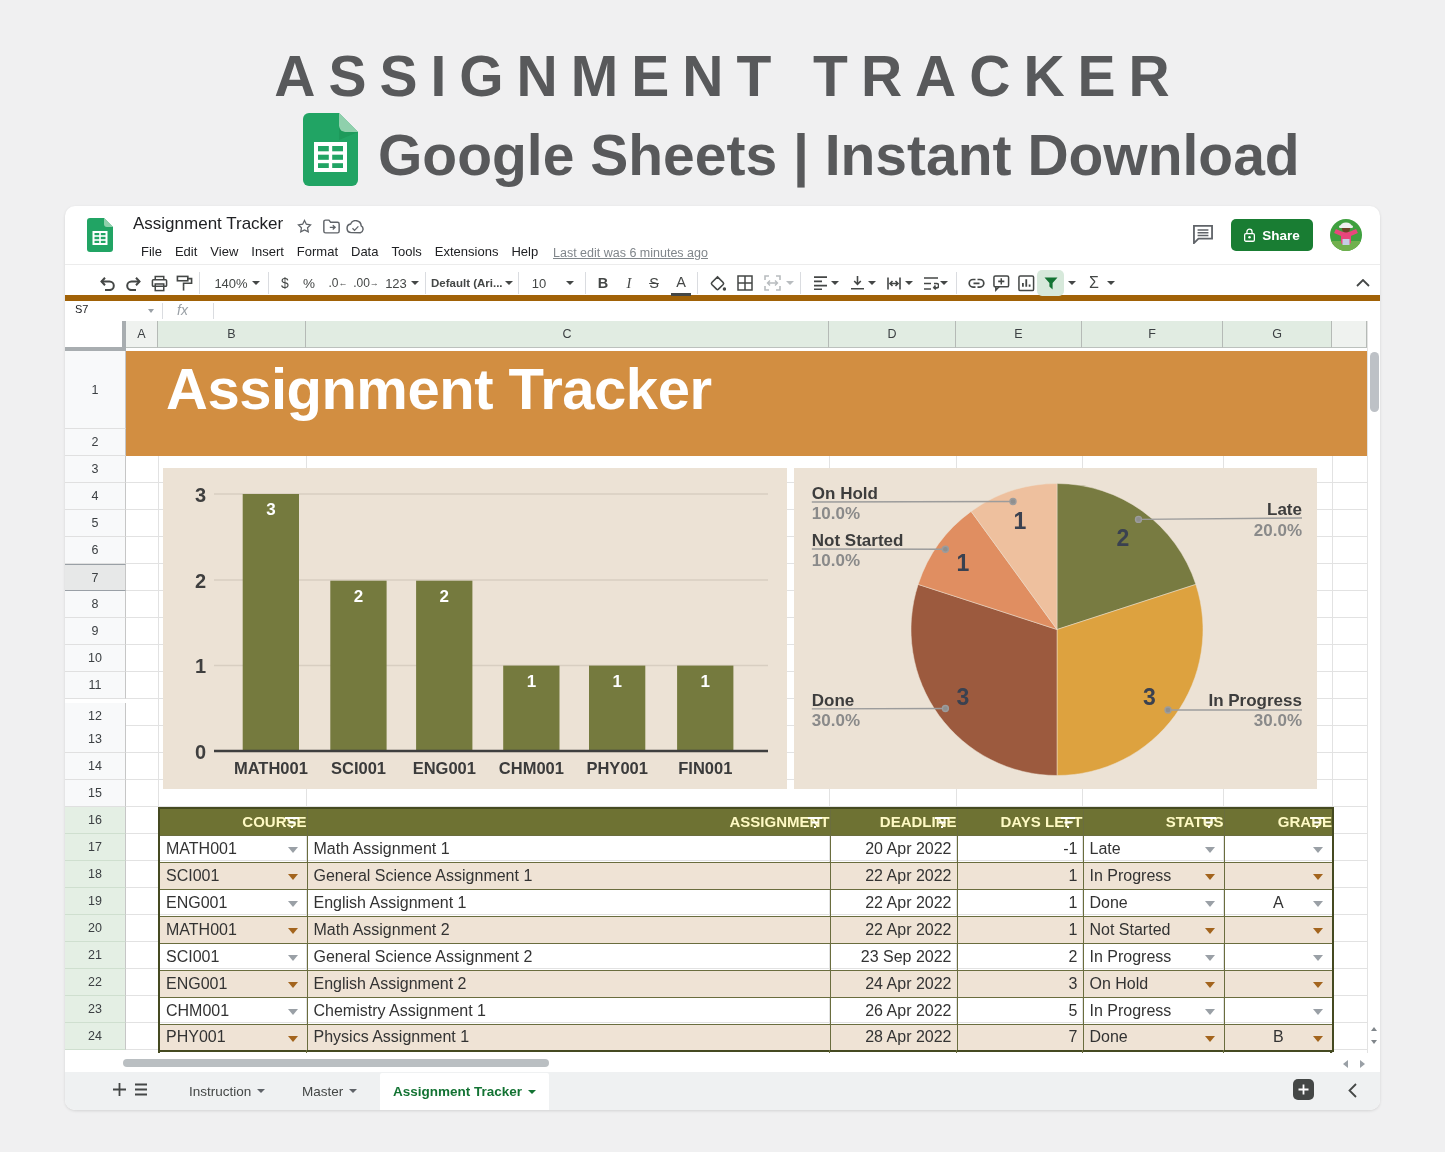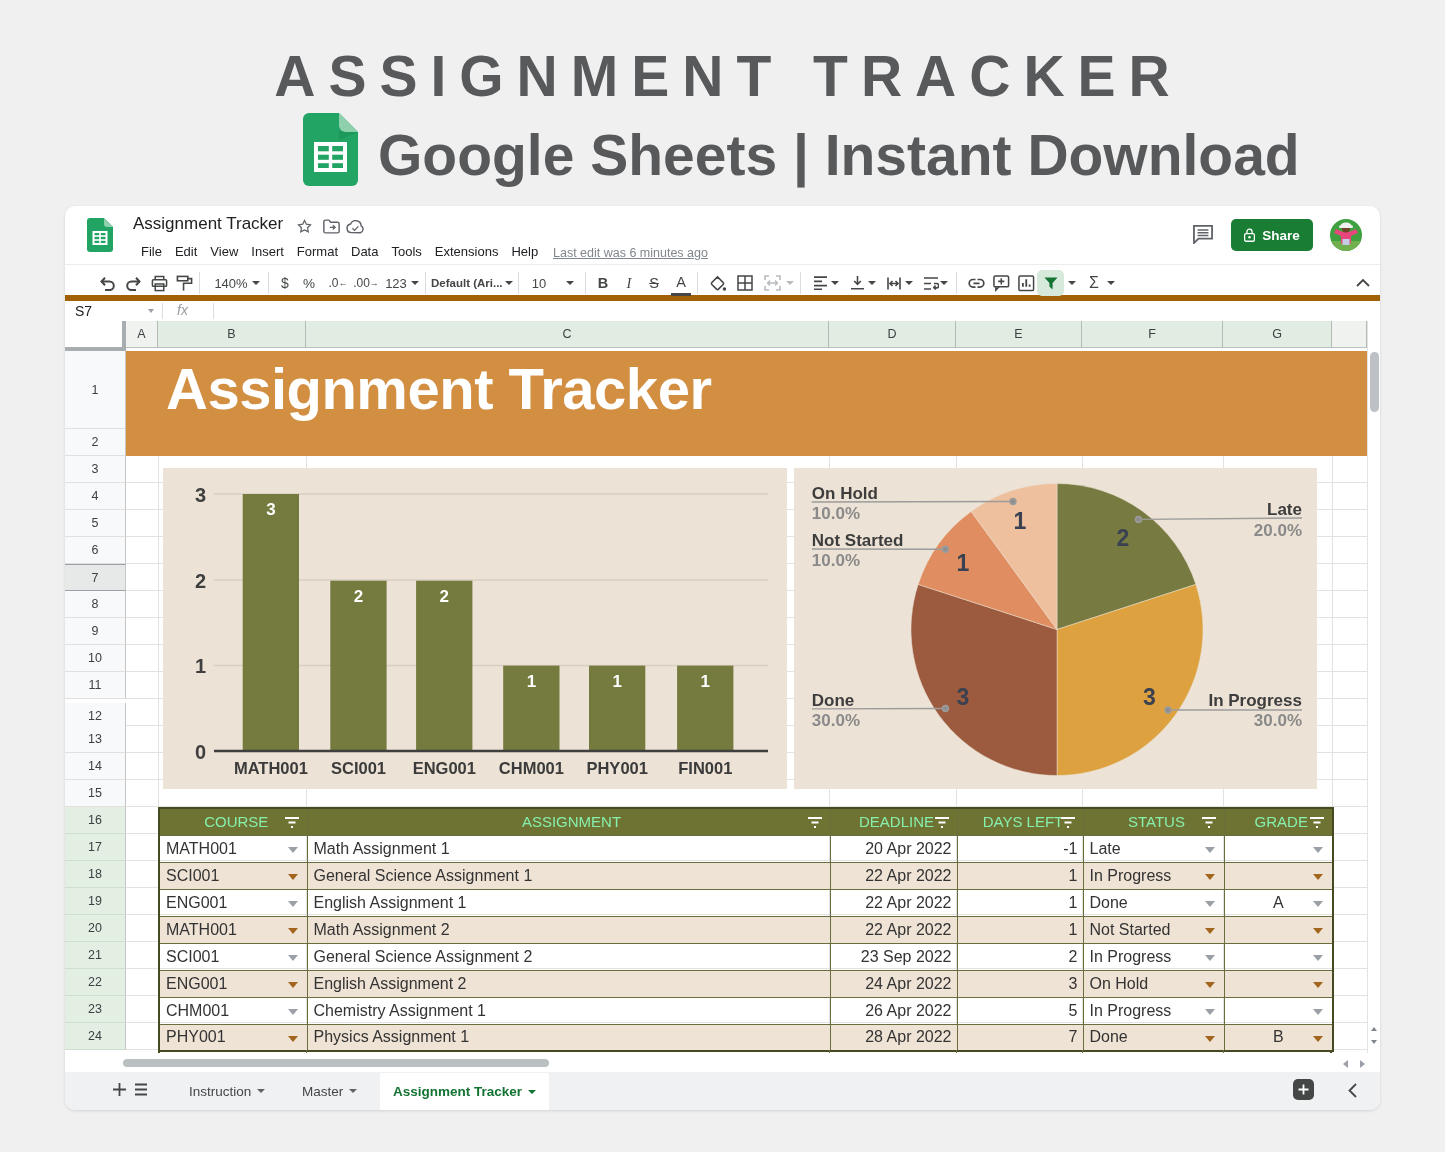--- a/index.html
+++ b/index.html
@@ -37,21 +37,21 @@
   border-top:1px solid #ececec; border-bottom:6px solid #a16207; }
 .ti { position:absolute; top:0; height:36px; display:flex; align-items:center;
   justify-content:center; color:#444746; white-space:nowrap; }
 .tdiv { position:absolute; top:7px; width:1px; height:22px; background:#dadce0; }
 .tt { font-size:13px; color:#444746; }
 .caret { width:0; height:0; border-left:4px solid transparent; border-right:4px solid transparent;
   border-top:4.5px solid #444746; display:inline-block; }
 
 
 .fbar { position:absolute; left:0; top:95px; width:100%; height:20px; }
-.fbar .ref { position:absolute; left:10px; top:2px; font-size:14px; color:#202124; }
+.fbar .ref { position:absolute; left:10px; top:2px; font-size:11px; color:#202124; }
 .fbar .fx { position:absolute; left:112px; top:1px; font-size:14px; font-style:italic; color:#9aa0a6; }
 
 
 .grid { position:absolute; left:0; top:115px; width:1315px; height:738px; background:#fff; overflow:hidden; }
 
 .ch { position:absolute; top:0; height:27px; font-size:12.5px; color:#3c4043;
   display:flex; align-items:center; justify-content:center;
   border-bottom:1px solid #bcc1bd; border-right:1px solid #b5bab6; }
 .ch.green { background:#e1ece2; }
 .ch.plain { background:#eff2ef; }
@@ -65,21 +65,21 @@
   background-image:repeating-linear-gradient(to bottom, transparent 0px, transparent 26px, #e2e2e2 26px, #e2e2e2 27px); }
 .vline { position:absolute; top:30px; width:1px; height:702px; background:#e2e2e2; }
 .banner { position:absolute; left:61px; top:30px; width:1241px; height:105px; background:#d28e41; }
 .banner div { position:absolute; left:40px; top:4px; letter-spacing:-0.5px; color:#fff; font-size:58px; font-weight:bold; }
 .chartbox { position:absolute; background:#ece2d5; }
 
 
 .tbl { position:absolute; left:93px; top:486px; }
 table { border-collapse:collapse; table-layout:fixed; border:2px solid #454a21; }
 td, th { overflow:hidden; white-space:nowrap; border:1px solid #6a6d3e; height:27px; }
-th { background:#6e7233; color:#86efac; font-size:15px; font-weight:normal; text-align:center;
+th { background:#6e7233; color:#fef9c3; font-size:15px; font-weight:bold; text-align:right;
   padding-left:6px; position:relative; }
 td { font-size:16px; color:#333; padding-left:6px; }
 tr.bg td { background:#efe3d5; }
 td.r { text-align:right; padding-right:5px; padding-left:0;margin-left:42px; }
 td.c { text-align:center; padding-left:0; }
 td.rel { position:relative; }
 .filt { position:absolute; right:7px; top:7px; }
 .dd { position:absolute; right:9px; top:11px; width:0; height:0;
   border-left:5.5px solid transparent; border-right:5.5px solid transparent; }
 .dd.g { border-top:6px solid #9aa0a6; }

